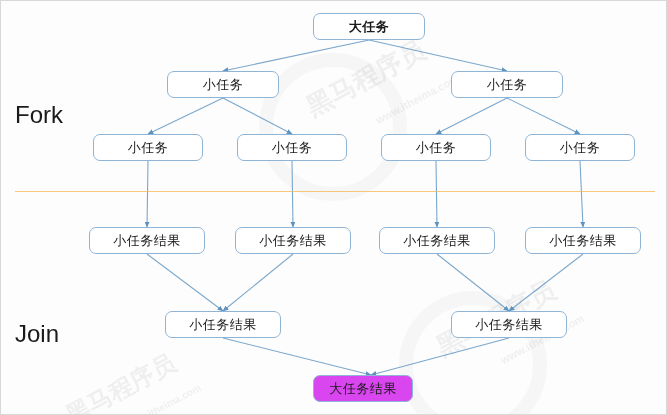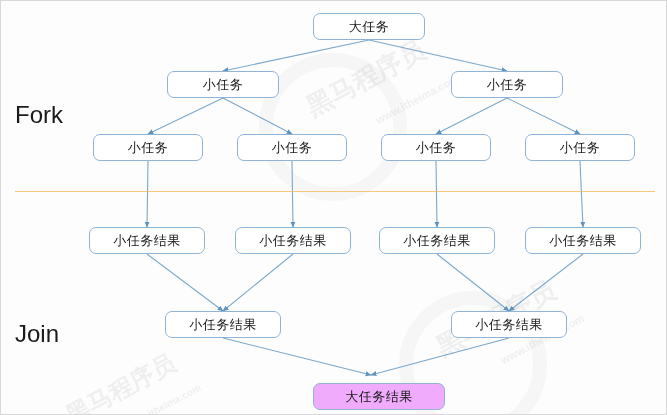--- a/index.html
+++ b/index.html
@@ -105,34 +105,34 @@
         <line x1="146" y1="253" x2="222" y2="310" stroke="#7ba7cc" stroke-width="1.1" marker-end="url(#arrowhead)"></line>
         <line x1="292" y1="253" x2="222" y2="310" stroke="#7ba7cc" stroke-width="1.1" marker-end="url(#arrowhead)"></line>
         <line x1="436" y1="253" x2="508" y2="310" stroke="#7ba7cc" stroke-width="1.1" marker-end="url(#arrowhead)"></line>
         <line x1="582" y1="253" x2="508" y2="310" stroke="#7ba7cc" stroke-width="1.1" marker-end="url(#arrowhead)"></line>
         <line x1="222" y1="337" x2="370" y2="374" stroke="#7ba7cc" stroke-width="1.1" marker-end="url(#arrowhead)"></line>
         <line x1="508" y1="337" x2="370" y2="374" stroke="#7ba7cc" stroke-width="1.1" marker-end="url(#arrowhead)"></line>
       </g>
   </svg>
 
   <div id="nodes">
-      <div class="node" style="left: 312px; top: 12px; width: 112px; height: 27px; border-color: rgb(143, 180, 214); background: rgb(255, 255, 255); color: rgb(27, 27, 27);">大任务</div>
+      <div class="node" style="left: 312px; top: 12px; width: 112px; height: 27px; border-color: rgb(143, 180, 214); background: rgb(255, 255, 255); color: rgb(27, 27, 27); font-weight: bold;">大任务</div>
       <div class="node" style="left: 166px; top: 70px; width: 112px; height: 27px; border-color: rgb(143, 180, 214); background: rgb(255, 255, 255); color: rgb(27, 27, 27);">小任务</div>
       <div class="node" style="left: 450px; top: 70px; width: 112px; height: 27px; border-color: rgb(143, 180, 214); background: rgb(255, 255, 255); color: rgb(27, 27, 27);">小任务</div>
       <div class="node" style="left: 92px; top: 133px; width: 110px; height: 27px; border-color: rgb(143, 180, 214); background: rgb(255, 255, 255); color: rgb(27, 27, 27);">小任务</div>
       <div class="node" style="left: 236px; top: 133px; width: 110px; height: 27px; border-color: rgb(143, 180, 214); background: rgb(255, 255, 255); color: rgb(27, 27, 27);">小任务</div>
       <div class="node" style="left: 380px; top: 133px; width: 110px; height: 27px; border-color: rgb(143, 180, 214); background: rgb(255, 255, 255); color: rgb(27, 27, 27);">小任务</div>
       <div class="node" style="left: 524px; top: 133px; width: 110px; height: 27px; border-color: rgb(143, 180, 214); background: rgb(255, 255, 255); color: rgb(27, 27, 27);">小任务</div>
       <div class="node" style="left: 88px; top: 226px; width: 116px; height: 27px; border-color: rgb(143, 180, 214); background: rgb(255, 255, 255); color: rgb(27, 27, 27);">小任务结果</div>
       <div class="node" style="left: 234px; top: 226px; width: 116px; height: 27px; border-color: rgb(143, 180, 214); background: rgb(255, 255, 255); color: rgb(27, 27, 27);">小任务结果</div>
       <div class="node" style="left: 378px; top: 226px; width: 116px; height: 27px; border-color: rgb(143, 180, 214); background: rgb(255, 255, 255); color: rgb(27, 27, 27);">小任务结果</div>
       <div class="node" style="left: 524px; top: 226px; width: 116px; height: 27px; border-color: rgb(143, 180, 214); background: rgb(255, 255, 255); color: rgb(27, 27, 27);">小任务结果</div>
       <div class="node" style="left: 164px; top: 310px; width: 116px; height: 27px; border-color: rgb(143, 180, 214); background: rgb(255, 255, 255); color: rgb(27, 27, 27);">小任务结果</div>
       <div class="node" style="left: 450px; top: 310px; width: 116px; height: 27px; border-color: rgb(143, 180, 214); background: rgb(255, 255, 255); color: rgb(27, 27, 27);">小任务结果</div>
-      <div class="node" style="left: 312px; top: 382px; width: 132px; height: 27px; border-color: rgb(143, 180, 214); background: #f0abfc; color: rgb(27, 27, 27);">大任务结果</div>
+      <div class="node" style="left: 312px; top: 374px; width: 100px; height: 27px; border-color: rgb(143, 180, 214); background: #d946ef; color: rgb(27, 27, 27);">大任务结果</div>
     </div>
 
   <div id="divider-line" style="position: absolute; left: 14px; width: 640px; height: 1px; top: 190px; background: rgb(240, 184, 77); opacity: 0.75;"></div>
 
   <div id="stage-labels">
       <div class="stage-label" style="left: 14px; top: 100px;">Fork</div>
       <div class="stage-label" style="left: 14px; top: 303px; margin-top: 16px;">Join</div>
     </div>
 
 </div>

